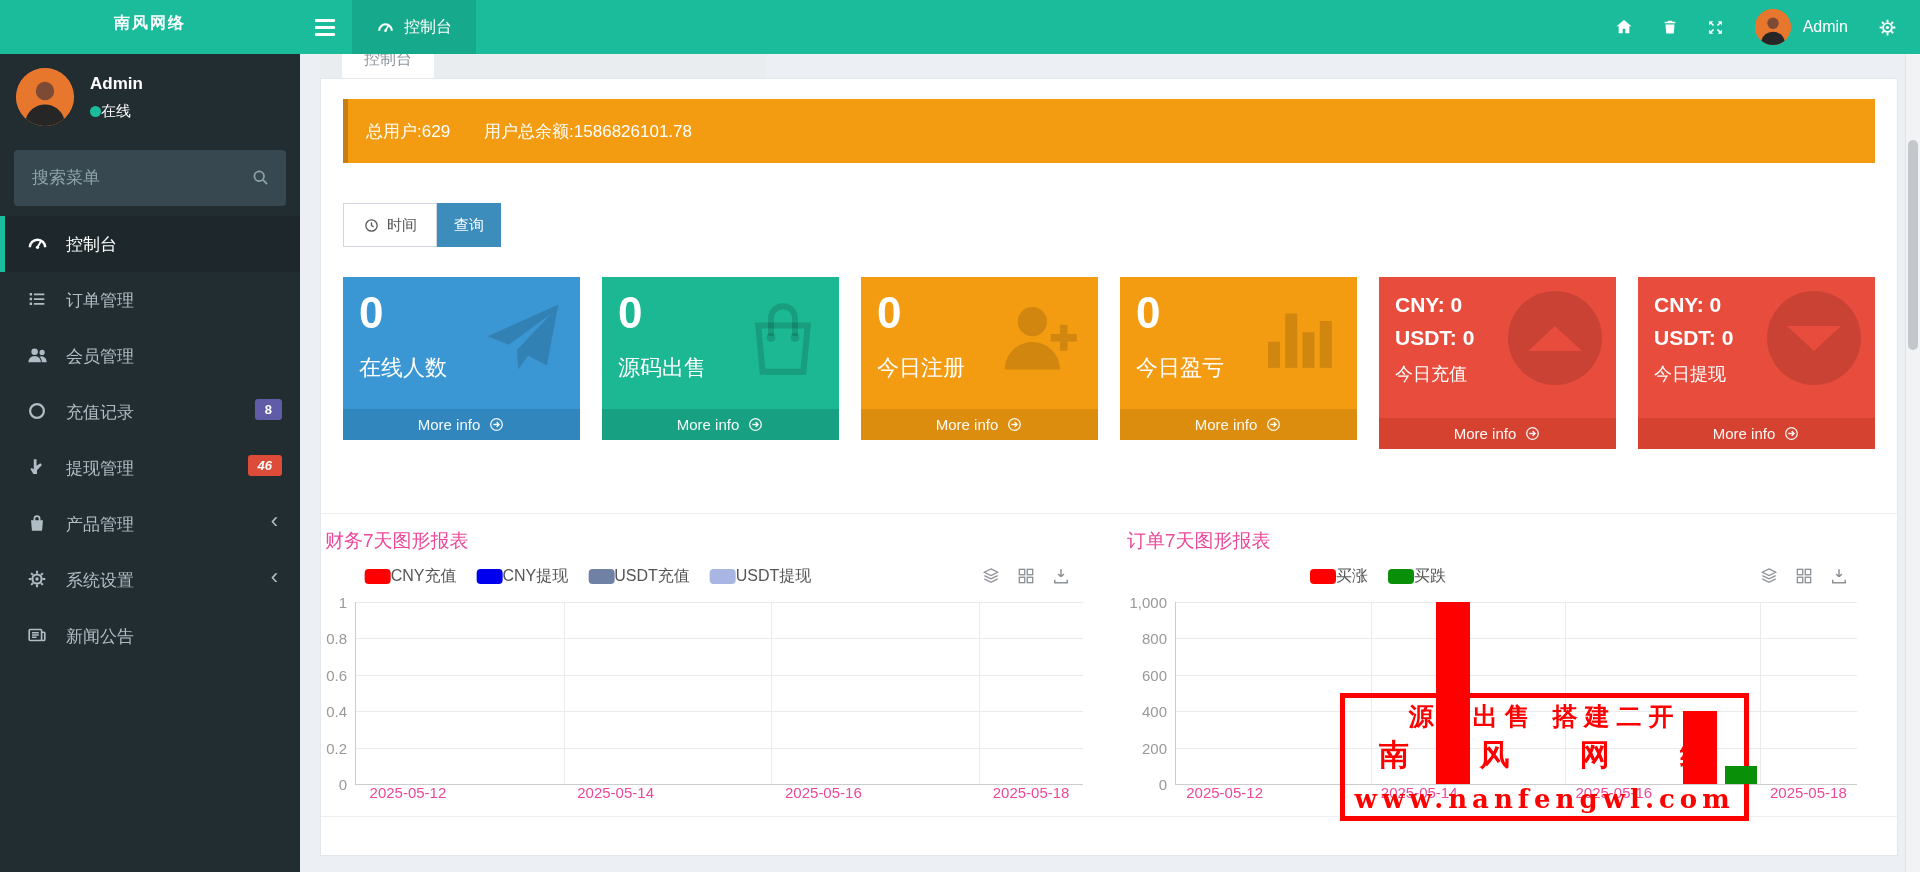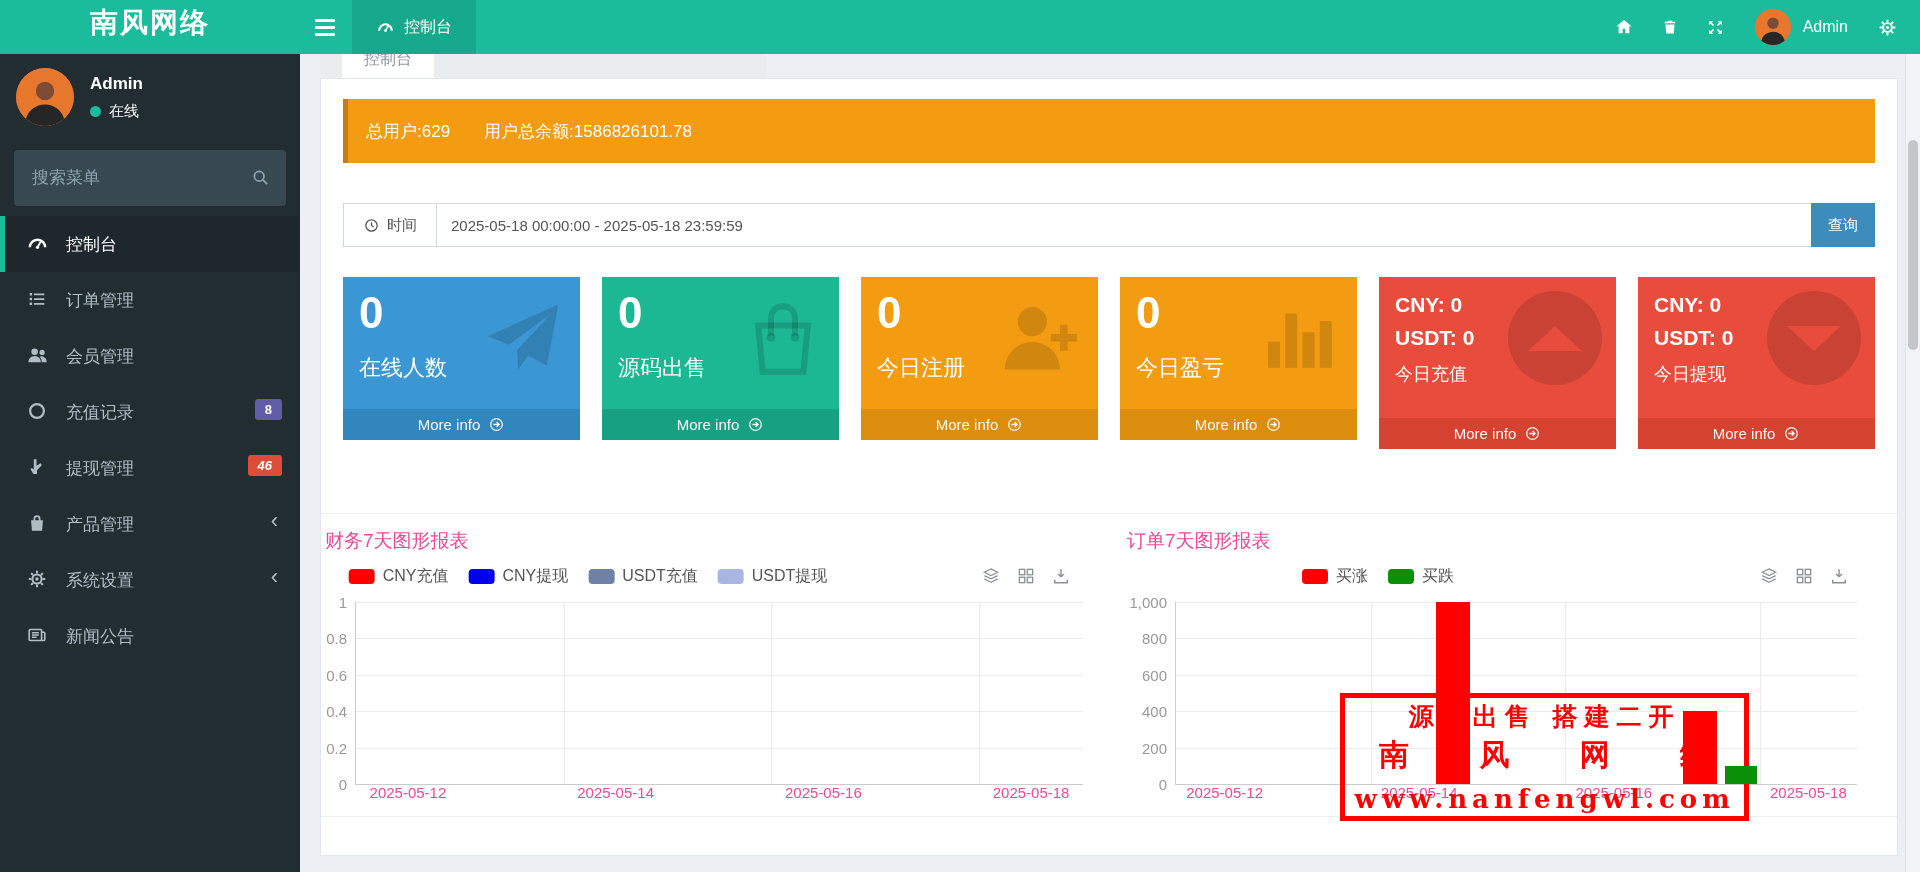--- a/index.html
+++ b/index.html
@@ -4,38 +4,38 @@
 <style>
   html,body{margin:0;padding:0}
   body{width:1920px;height:872px;position:relative;overflow:hidden;background:#ecf0f5;
        font-family:"Liberation Sans",sans-serif;-webkit-font-smoothing:antialiased}
   .ic{display:inline-block;vertical-align:middle}
   svg{display:block}
 
   
   .navbar{position:absolute;top:0;left:0;width:1920px;height:54px;background:#1abc9c;z-index:50}
   .brand{position:absolute;left:0;top:0;width:300px;height:46px;display:flex;align-items:center;justify-content:center;
-         color:#fff;font-size:28px;font-weight:bold;letter-spacing:2px;background:#1abc9c}
+         color:#fff;font-size:16px;font-weight:bold;letter-spacing:2px;background:#1abc9c}
   .hamburger{position:absolute;left:300px;top:0;width:50px;height:54px;display:flex;flex-direction:column;
              justify-content:center;align-items:center;gap:4px;cursor:pointer}
   .hamburger span{display:block;width:20px;height:3px;background:#fff;border-radius:1px}
   .nav-tab{position:absolute;left:352px;top:0;height:54px;padding:0 24px;background:#17a98b;display:flex;
            align-items:center;gap:9px;color:#fff;font-size:16px;cursor:pointer}
   .nav-right{position:absolute;right:10px;top:0;height:54px;display:flex;align-items:center;color:#fff}
   .nav-icon-btn{width:46px;height:54px;display:flex;align-items:center;justify-content:center;cursor:pointer}
   .nav-user{display:flex;align-items:center;gap:12px;padding:0 16px;cursor:pointer}
   .avatar{width:36px;height:36px;border-radius:50%;overflow:hidden;background:#e8772e}
   .nav-user-name{font-size:16px}
 
   
   .sidebar{position:absolute;left:0;top:54px;width:300px;bottom:0;background:#222d32;z-index:40}
   .user-panel{padding:14px 16px;display:flex;gap:16px;align-items:center}
   .user-avatar{width:58px;height:58px;border-radius:50%;overflow:hidden;background:#e8772e;flex:0 0 auto}
   .user-name{color:#fff;font-weight:bold;font-size:17px}
-  .user-status{color:#fff;font-size:15px;margin-top:8px;display:flex;align-items:center;gap:8px}
+  .user-status{color:#fff;font-size:15px;margin-top:8px;display:flex;align-items:center;gap:0}
   .status-dot{width:11px;height:11px;border-radius:50%;display:inline-block}
   .side-search{margin:10px 14px 6px;height:56px;background:#374850;border-radius:4px;position:relative}
   .side-search input{width:100%;height:100%;background:transparent;border:0;outline:0;box-sizing:border-box;
                      padding:0 48px 0 18px;color:#cfd8dc;font-size:17px;font-family:inherit}
   .side-search input::placeholder{color:#8ea4ad}
   .side-search .ic{position:absolute;right:15px;top:17px;color:#8ea4ad}
   .menu{margin-top:10px}
   .menu-item{height:56px;display:flex;align-items:center;padding-left:26px;color:#b0bdc4;font-size:17px;
              position:relative;cursor:pointer}
   .menu-item .mi-icon{width:24px;height:24px;margin-right:16px;color:inherit;flex:0 0 auto}
@@ -83,21 +83,21 @@
 
   
   .charts{position:absolute;left:0;right:0;top:434px;bottom:38px;border-top:1px solid #edeff1;
           border-bottom:1px solid #edeff1}
   .chart{position:absolute;top:14px;bottom:0}
   .chart-left{left:4px;width:776px}
   .chart-right{left:806px;width:752px}
   .chart-title{font-size:19px;color:#ec4899}
   .chart-head{position:relative;height:36px;margin-top:8px}
   .legend{position:absolute;left:50%;transform:translateX(calc(-50% - 125px));top:4px;display:flex;gap:20px;white-space:nowrap}
-  .legend-item{display:flex;align-items:center;gap:8px;cursor:pointer}
+  .legend-item{display:flex;align-items:center;cursor:pointer}
   .lg-swatch{width:26px;height:15px;border-radius:4px}
   .lg-label{font-size:16px;color:#555}
   .chart-toolbar{position:absolute;right:30px;top:4px;display:flex;gap:15px;color:#8c9196}
   .chart-toolbar .ic{cursor:pointer}
   .plot{position:relative;height:182px;border-left:1px solid #ccc;border-bottom:1px solid #ccc;margin-top:4px}
   .chart-left .plot{margin-left:30px;margin-right:18px}
   .chart-right .plot{margin-left:48px;margin-right:22px}
   .hgrid{position:absolute;left:0;right:0;height:1px;background:#ebebeb}
   .vgrid{position:absolute;top:0;bottom:0;width:1px;background:#ebebeb}
   .ytick{position:absolute;right:100%;margin-right:9px;transform:translateY(-50%);font-size:15px;color:#999;white-space:nowrap}
@@ -397,21 +397,20 @@
 
     <div class="filter">
       <div class="filter-addon">
         <span class="ic">
             <svg width="17" height="17">
               <use href="#i-clock"></use>
             </svg>
           </span>
         <span>时间</span>
       </div>
-      <input type="text" value="2025-05-18 00:00:00 - 2025-05-18 23:59:59" style="">
       <button style="background: rgb(60, 141, 188);">查询</button>
     </div>
 
     <div class="boxes">
       <div class="sbox" style="background: rgb(59, 151, 211);">
         <div class="sbox-body">
           <div class="sbox-value">0</div>
           <div class="sbox-label">在线人数</div>
         </div>
         <span class="sbox-icon">

